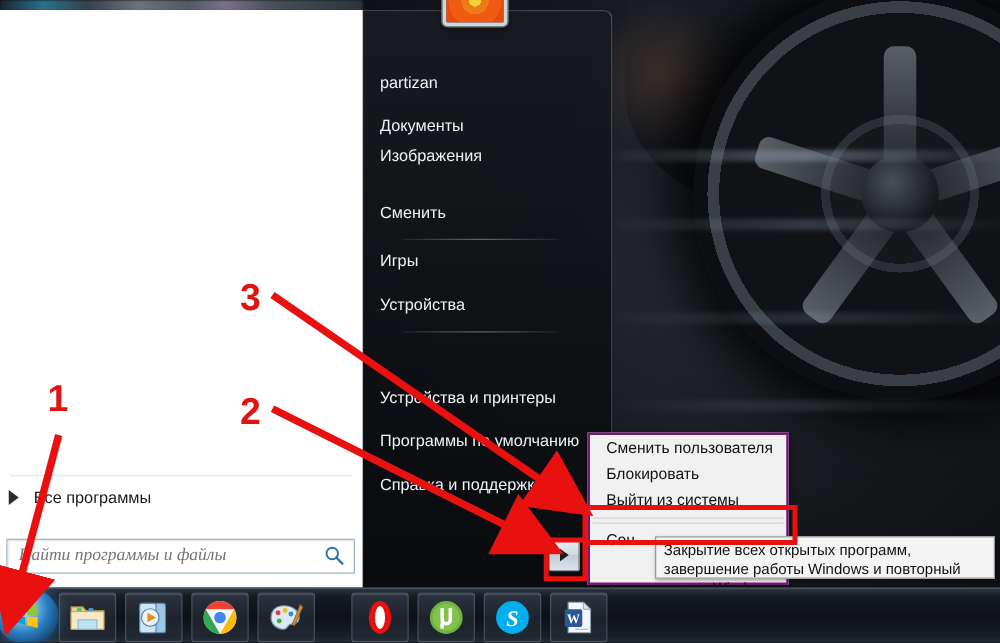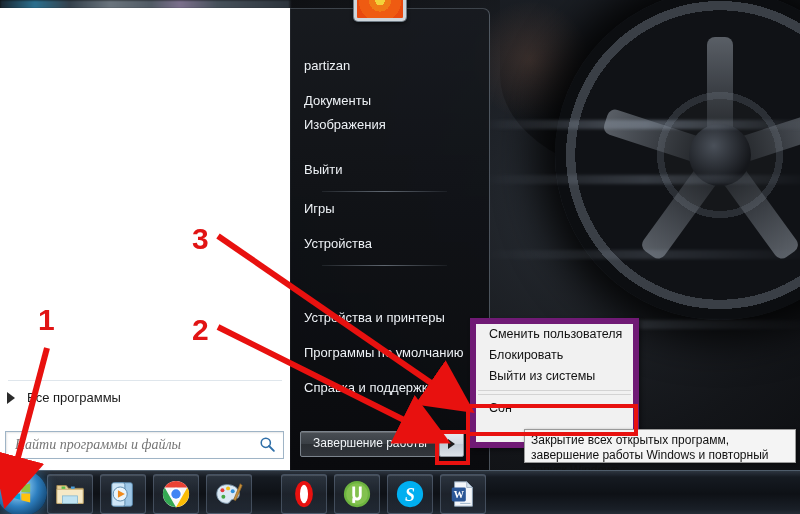--- a/index.html
+++ b/index.html
@@ -76,22 +76,22 @@
     background:linear-gradient(180deg,#4a4f55 0%,#3a3f45 48%,#2b2f34 50%,#32363c 100%);
     border:1px solid #7b838c;border-radius:2px;color:#f2f5f8;font-size:12px;
     line-height:22px;text-align:center;box-shadow:inset 0 1px 0 rgba(255,255,255,0.16);cursor:default;}
   .sd-arrow-btn{position:absolute;left:139px;top:0;width:23px;height:24px;
     background:linear-gradient(180deg,#e8edf2 0%,#d3dbe3 48%,#c2ccd6 50%,#dbe2e9 100%);
     border:1px solid #8b939c;border-radius:2px;cursor:default;}
   .sd-arrow-glyph{position:absolute;left:8px;top:7px;width:0;height:0;
     border-left:7px solid #1c1c1c;border-top:5px solid transparent;border-bottom:5px solid transparent;}
 
   
-  .ctxmenu{position:absolute;left:470px;top:318px;width:157px;height:118px;
-    background:#f1f1f1;border:6px solid #701a75;box-shadow:2px 2px 4px rgba(0,0,0,0.45);}
+  .ctxmenu{position:absolute;left:470px;top:346px;width:157px;height:118px;
+    background:#f1f1f1;border:2px solid #701a75;box-shadow:2px 2px 4px rgba(0,0,0,0.45);}
   .ctx-item{position:relative;height:21px;line-height:21px;padding-left:13px;font-size:12.5px;color:#111;cursor:default;}
   .ctx-sep{height:1px;margin:3px 2px;background:#d3d3d3;}
   .ctx-item.highlight{background:linear-gradient(180deg,#e8f1fb,#d4e6f8);
     border:1px solid #a8c8e8;height:19px;line-height:19px;margin:0 1px;padding-left:12px;}
 
   
   .tooltip{position:absolute;left:524px;top:429px;width:272px;height:34px;
     background:#f4f4f4;border:1px solid #9a9a9a;box-shadow:1px 1px 3px rgba(0,0,0,0.4);
     font-size:12px;color:#111;padding:3px 6px;line-height:15px;box-sizing:border-box;}
 
@@ -149,41 +149,40 @@
         <span class="ap-label">Все программы</span>
       </div>
     </div>
 
     <div class="sm-right">
       <div class="avatar"></div>
 
       <div class="rp-item" style="top:45px">partizan</div>
       <div class="rp-item" style="top:80px">Документы</div>
       <div class="rp-item" style="top:104px">Изображения</div>
-      <div class="rp-item" style="top:149px">Выйти</div>
+      <div class="rp-item" style="top:149px">Сменить</div>
       <div class="rp-sep" style="top:182px"></div>
       <div class="rp-item" style="top:188px">Игры</div>
       <div class="rp-item" style="top:223px">Устройства</div>
       <div class="rp-sep" style="top:256px"></div>
       <div class="rp-item" style="top:297px">Устройства и принтеры</div>
       <div class="rp-item" style="top:332px">Программы по умолчанию</div>
       <div class="rp-item" style="top:367px">Справка и поддержка</div>
     </div>
   </div>
 
   <div class="searchbox">
     <input class="search-input" type="text" placeholder="Найти программы и файлы" style="">
     <svg class="search-icon" viewBox="0 0 20 20">
       <circle cx="8" cy="8" r="5.4" fill="none" stroke="#2f6fa8" stroke-width="1.8"></circle>
       <line x1="11.8" y1="11.8" x2="17.5" y2="17.5" stroke="#2f6fa8" stroke-width="2.2" stroke-linecap="round"></line>
     </svg>
   </div>
 
   <div class="sd-row">
-    <div class="sd-btn">Завершение работы</div>
     <div class="sd-arrow-btn">
       <span class="sd-arrow-glyph"></span>
     </div>
   </div>
 
   <div class="ctxmenu">
     <div class="ctx-item">Сменить пользователя</div>
     <div class="ctx-item">Блокировать</div>
     <div class="ctx-item">Выйти из системы</div>
     <div class="ctx-sep"></div>

